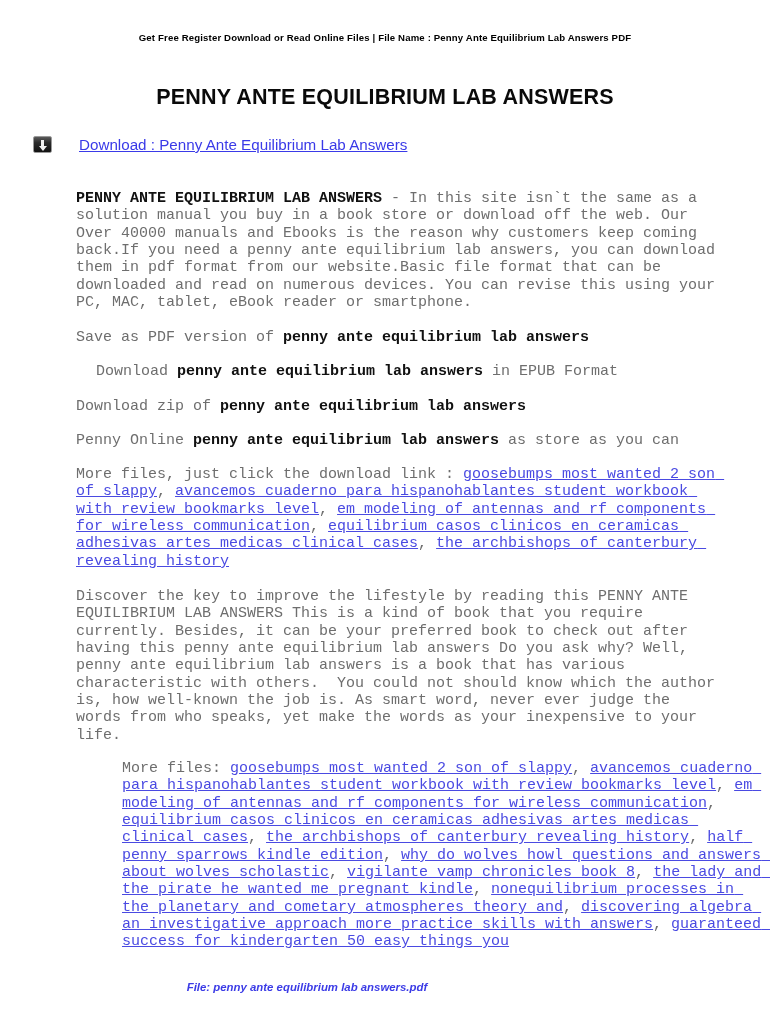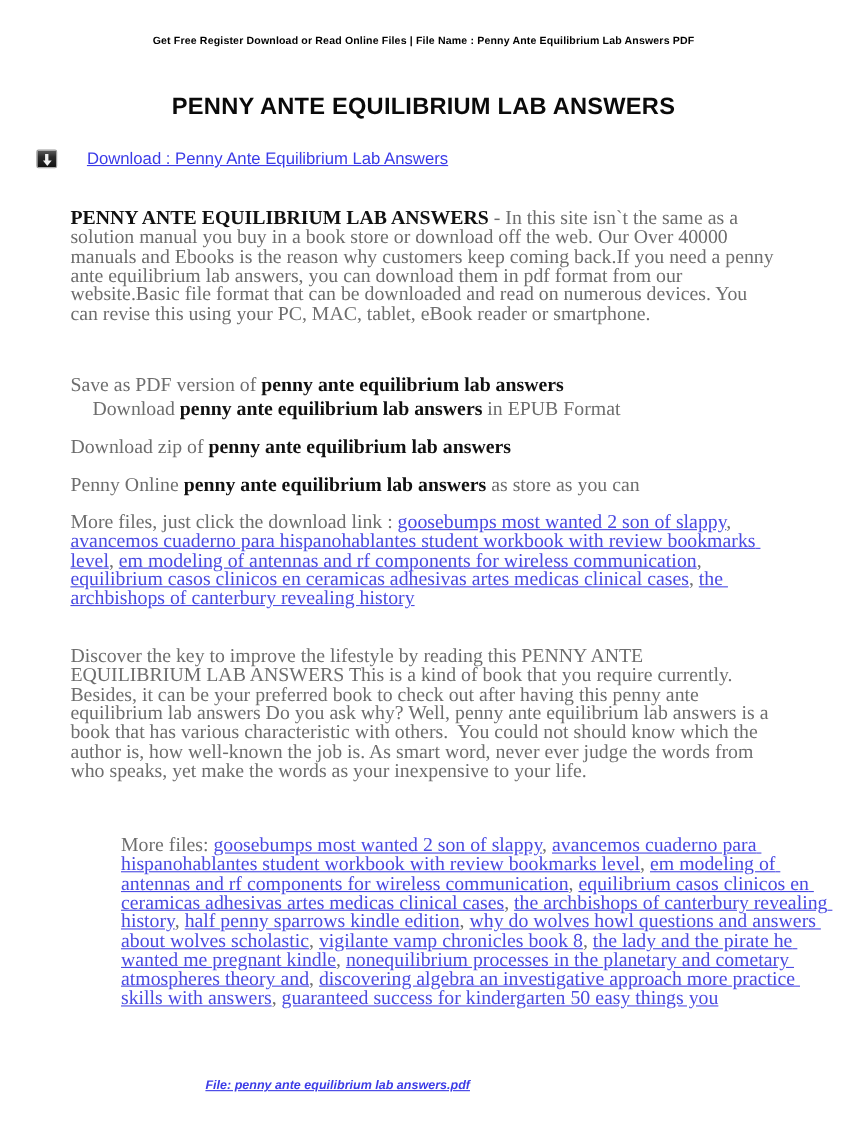--- a/index.html
+++ b/index.html
@@ -96,24 +96,24 @@
     font-size: 15.2px;
     color: #3a3ae8;
     text-decoration: underline;
     white-space: nowrap;
     cursor: pointer;
   }
 
   
   .mono-block {
     position: absolute;
-    left: 64px;
+    left: 76px;
     width: 642px;
-    font-family: Liberation Serif, serif;
-    font-size: 18px;
+    font-family: Liberation Mono, monospace;
+    font-size: 15px;
     line-height: 17.35px;
     color: #6e6e6e;
     letter-spacing: 0px;
     white-space: pre-wrap;
     word-spacing: 0px;
   }
   .mono-block.wide { width: 650px; margin-left: 46px; }
   .mono-block b,
   .mono-block .kw {
     font-weight: bold;
@@ -121,42 +121,41 @@
   }
   .mono-block a,
   .mono-block .lnk {
     color: #4a4ae2;
     text-decoration: underline;
     cursor: pointer;
   }
   .sep { color: #6e6e6e; text-decoration: none; }
 
   #para-intro   { top: 190px; }
-  #line-save    { top: 329px; margin-top: 12px; }
+  #line-save    { top: 329px; }
   #line-epub    { top: 363px; margin-left: 20px; }
   #line-zip     { top: 398px; }
   #line-read    { top: 432px; }
   #links-one    { top: 466px; }
   #para-discover{ top: 588px; }
   #links-two    { top: 760px; width: 648px; }
 
   
   .file-footer {
     position: absolute;
     top: 981px;
     left: 0;
     width: 614px;
     text-align: center;
     font-family: "Liberation Sans", sans-serif;
     font-size: 11.4px;
     font-weight: bold;
     font-style: italic;
     color: #3b3be6;
     white-space: nowrap;
-    text-decoration: underline;
   }
 </style>
 </head>
 <body>
 
 <div class="page">
 
   <div class="site-header">Get Free Register Download or Read Online Files | File Name : Penny Ante Equilibrium Lab Answers PDF</div>
 
   <h1 class="doc-title">PENNY ANTE EQUILIBRIUM LAB ANSWERS</h1>

